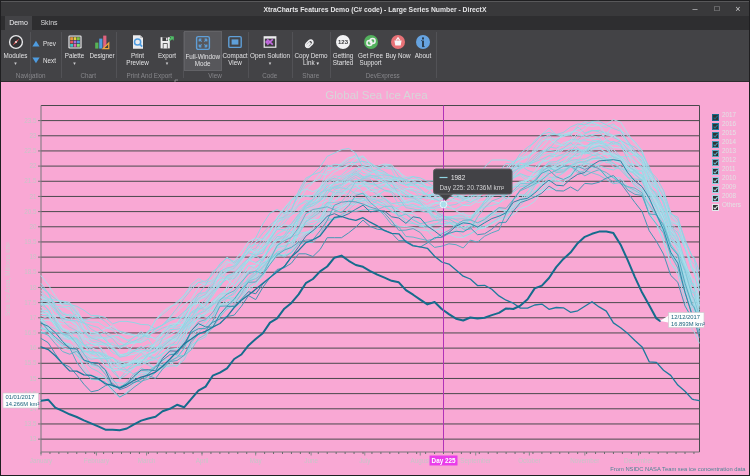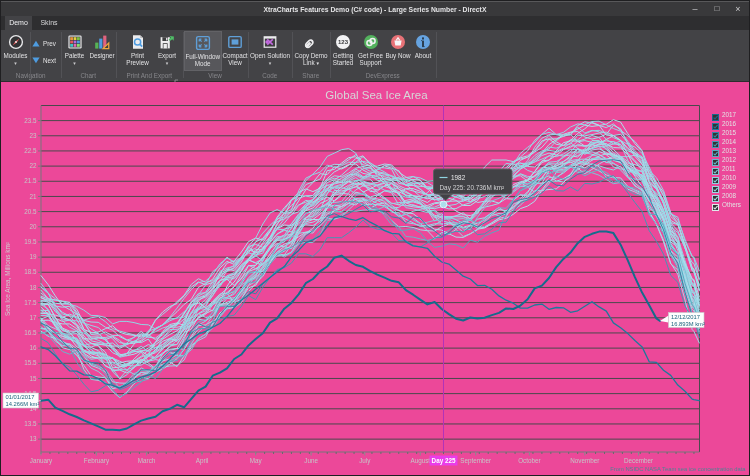--- a/index.html
+++ b/index.html
@@ -33,21 +33,21 @@
   .rbtn .ricon{position:absolute;left:0;right:0;top:3px;height:16px;}
   .rbtn .ricon svg{display:inline-block;}
   .rbtn .rlbl{position:absolute;left:0;right:0;top:21px;font-size:6.3px;line-height:7.4px;
               white-space:nowrap;}
   .rbtn .rarrow{position:absolute;left:0;right:0;top:29px;font-size:5px;color:#c9c9cb;}
   .rsmall{position:absolute;height:12px;color:#e2e2e4;font-size:6.3px;line-height:12px;
           text-align:left;}
   .rsmall svg{vertical-align:-1px;margin-right:3px;}
   .dlauncher{position:absolute;top:42px;width:7px;height:7px;}
   
-  #chart{position:absolute;left:0;top:81px;width:750px;height:394px;background:#ec4899;}
+  #chart{position:absolute;left:0;top:81px;width:750px;height:394px;background:#f9a8d4;}
   #chart svg{position:absolute;left:0;top:0;}
   
   #legend{position:absolute;left:705px;top:108.5px;width:45px;}
   .litem{position:relative;height:9.05px;line-height:9px;white-space:nowrap;}
   .lbox{position:absolute;left:6px;top:1px;width:7px;height:7px;}
   .llabel{position:absolute;left:16px;top:0;font-size:6.3px;color:#e2e2e4;line-height:9px;}
 </style>
 </head>
 <body>
 

